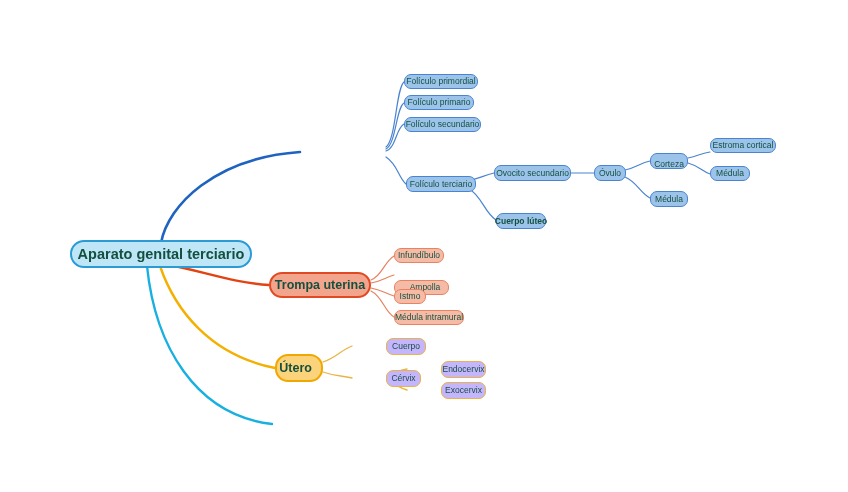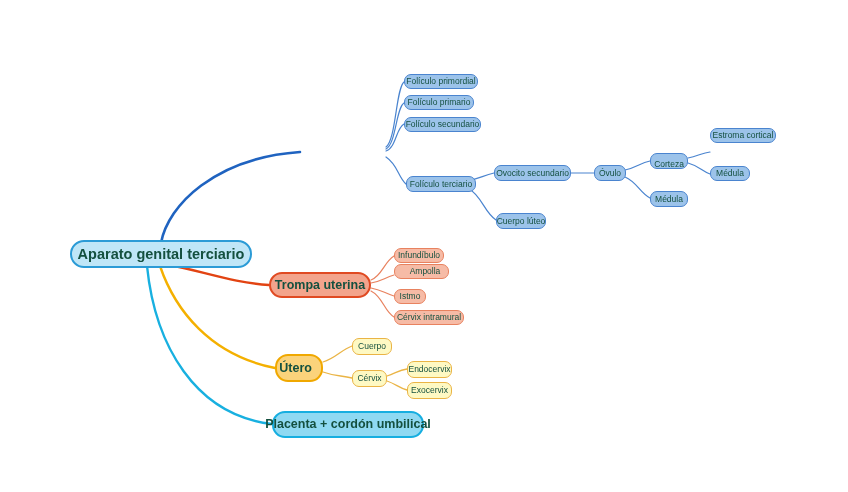--- a/index.html
+++ b/index.html
@@ -47,21 +47,21 @@
   .n-leaf{
     border-radius:7px;
     font-size:8.5px;
     font-weight:400;
     padding:0 5px;
     border-width:1px;
     border-style:solid;
   }
   .l-blue {background:#9cc3ea;border-color:#4a84cf;}
   .l-red  {background:#f6bba6;border-color:#e8825f;}
-  .l-amber{background:#fef9c3;border-color:#eab445;}
+  .l-amber{background:#c4b5fd;border-color:#eab445;margin-left:34px;}
 </style>
 </head>
 <body>
 
 <div id="canvas">
 
   <svg class="edges" viewBox="0 0 848 492" xmlns="http://www.w3.org/2000/svg">
     <g fill="none" stroke-linecap="round">
 
       <path d="M161,243 C 168,205 215,158 300,152" stroke="#1f63c0" stroke-width="2.6"></path>
@@ -115,73 +115,70 @@
   <div class="node n-leaf l-blue" style="left:404px;top:117px;width:77px;height:15px;">
     <span>Folículo secundario</span>
   </div>
   <div class="node n-leaf l-blue" style="left:406px;top:176px;width:70px;height:16px;">
     <span>Folículo terciario</span>
   </div>
 
   <div class="node n-leaf l-blue" style="left:494px;top:165px;width:77px;height:16px;">
     <span>Ovocito secundario</span>
   </div>
-  <div class="node n-leaf l-blue" style="left:496px;top:213px;width:50px;height:16px;">
+  <div class="node n-leaf l-blue" style="left:496px;top:213px;width:50px;height:16px;font-weight:bold;">
     <span>Cuerpo lúteo</span>
   </div>
 
   <div class="node n-leaf l-blue" style="left:594px;top:165px;width:32px;height:16px;">
     <span>Óvulo</span>
   </div>
 
   <div class="node n-leaf l-blue" style="left:650px;top:153px;width:38px;height:16px;align-items:flex-end;">
     <span>Corteza</span>
   </div>
   <div class="node n-leaf l-blue" style="left:650px;top:191px;width:38px;height:16px;">
     <span>Médula</span>
   </div>
 
-  <div class="node n-leaf l-blue" style="left:710px;top:128px;width:66px;height:15px;">
+  <div class="node n-leaf l-blue" style="left:710px;top:138px;width:66px;height:15px;">
     <span>Estroma cortical</span>
   </div>
   <div class="node n-leaf l-blue" style="left:710px;top:166px;width:40px;height:15px;">
     <span>Médula</span>
   </div>
 
   <div class="node n-l1 c-red" style="left:269px;top:272px;width:102px;height:26px;">
     <span>Trompa uterina</span>
   </div>
 
   <div class="node n-leaf l-red" style="left:394px;top:248px;width:50px;height:15px;">
     <span>Infundíbulo</span>
   </div>
-  <div class="node n-leaf l-red" style="left:394px;top:264px;width:55px;height:15px;padding-left:12px;">
+  <div class="node n-leaf l-red" style="left:394px;top:280px;width:55px;height:15px;padding-left:12px;">
     <span>Ampolla</span>
   </div>
   <div class="node n-leaf l-red" style="left:394px;top:289px;width:32px;height:15px;">
     <span>Istmo</span>
   </div>
   <div class="node n-leaf l-red" style="left:394px;top:310px;width:70px;height:15px;">
-    <span>Cérvix intramural</span>
+    <span>Médula intramural</span>
   </div>
 
   <div class="node n-l1 c-amber" style="left:275px;top:354px;width:48px;height:28px;">
     <span>Útero</span>
   </div>
 
   <div class="node n-leaf l-amber" style="left:352px;top:338px;width:40px;height:17px;">
     <span>Cuerpo</span>
   </div>
   <div class="node n-leaf l-amber" style="left:352px;top:370px;width:35px;height:17px;">
     <span>Cérvix</span>
   </div>
   <div class="node n-leaf l-amber" style="left:407px;top:361px;width:45px;height:17px;">
     <span>Endocervix</span>
   </div>
   <div class="node n-leaf l-amber" style="left:407px;top:382px;width:45px;height:17px;">
     <span>Exocervix</span>
   </div>
 
-  <div class="node n-l1 c-cyan" style="left:272px;top:411px;width:152px;height:27px;">
-    <span>Placenta + cordón umbilical</span>
-  </div>
 
 </div>
 
 </body></html>

